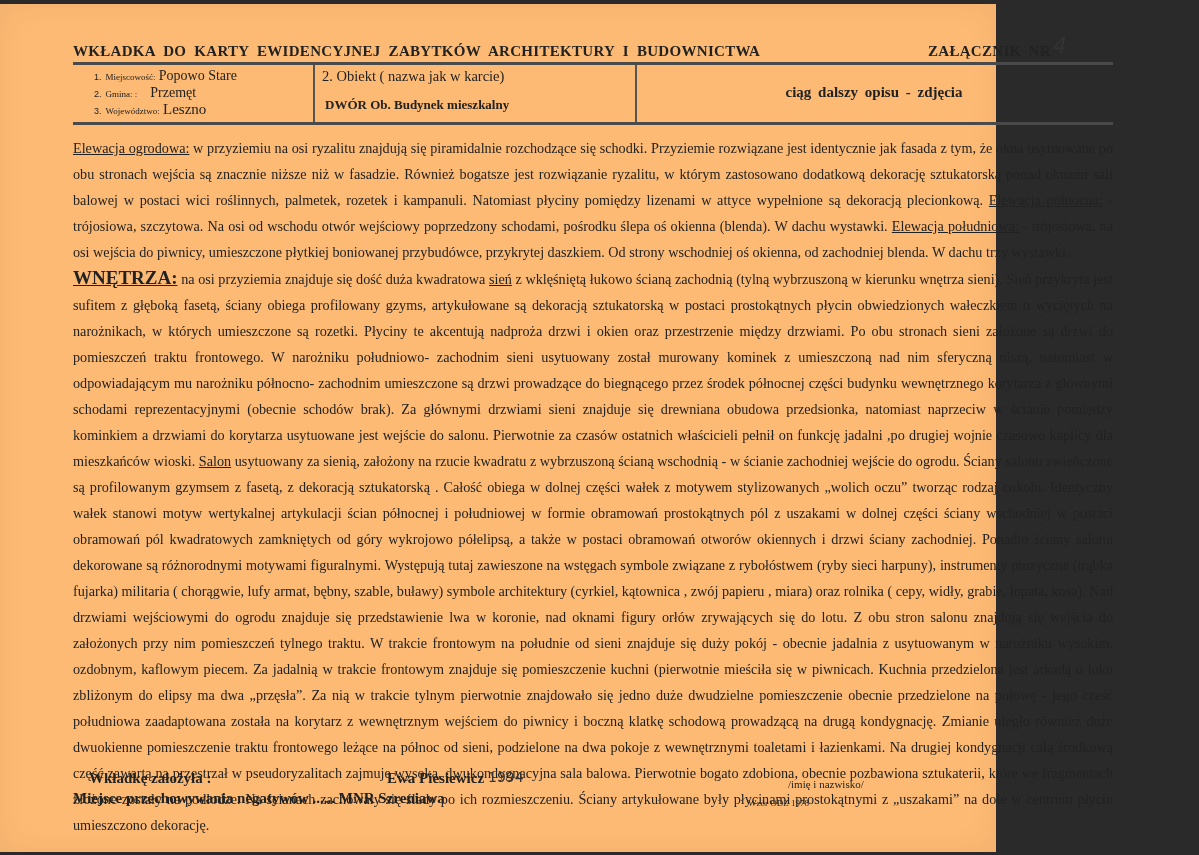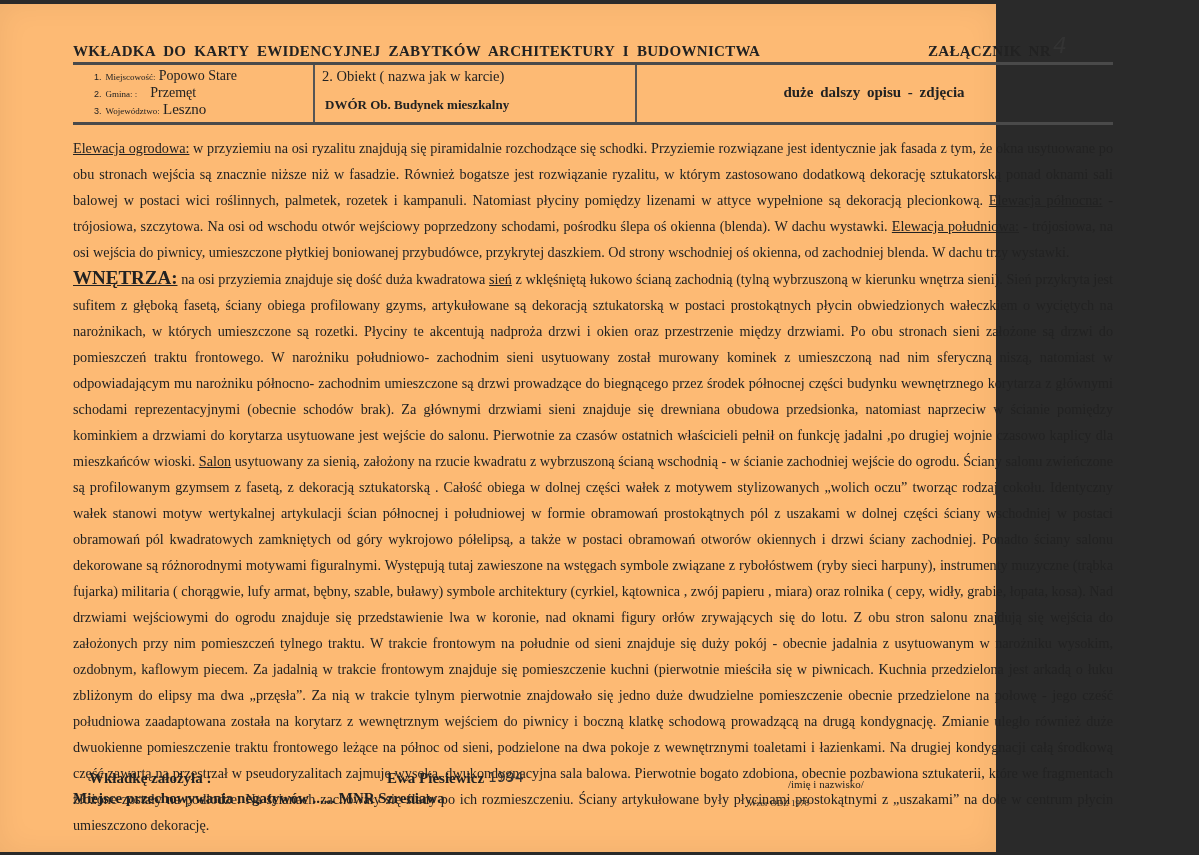--- a/index.html
+++ b/index.html
@@ -94,21 +94,21 @@
       <span class="num">3.</span><span class="lbl">Województwo:</span>
       <span class="val big">Leszno</span>
     </div>
   </div>
 
   <div class="obj">
     <div class="lbl"><b>2. Obiekt</b><span> ( nazwa jak w karcie)</span></div>
     <div class="val">DWÓR  Ob. Budynek mieszkalny</div>
   </div>
 
-  <div class="cont">duże dalszy opisu  -  zdjęcia</div>
+  <div class="cont">ciąg dalszy opisu  -  zdjęcia</div>
 
   <div class="body-text">
     <p><span class="u">Elewacja ogrodowa:</span><span> w przyziemiu na osi ryzalitu znajdują się piramidalnie rozchodzące się schodki. Przyziemie rozwiązane jest identycznie jak fasada z tym, że okna usytuowane po obu stronach wejścia są znacznie niższe niż w fasadzie. Również bogatsze jest rozwiązanie ryzalitu, w którym zastosowano dodatkową dekorację sztukatorską ponad oknami sali balowej w postaci wici roślinnych, palmetek, rozetek i kampanuli. Natomiast płyciny pomiędzy lizenami w attyce wypełnione są dekoracją plecionkową. </span><span class="u">Elewacja północna:</span><span> - trójosiowa, szczytowa. Na osi od wschodu otwór wejściowy poprzedzony schodami, pośrodku ślepa oś okienna (blenda). W dachu wystawki. </span><span class="u">Elewacja południowa:</span><span> - trójosiowa, na osi wejścia do piwnicy, umieszczone płytkiej boniowanej przybudówce, przykrytej daszkiem. Od strony wschodniej oś okienna, od zachodniej blenda. W dachu trzy wystawki.</span></p>
     <p><span class="h">WNĘTRZA:</span><span> na osi przyziemia znajduje się dość duża kwadratowa </span><span class="u">sień</span><span> z wklęśniętą łukowo ścianą zachodnią (tylną wybrzuszoną w kierunku wnętrza sieni). Sień przykryta jest sufitem z głęboką fasetą, ściany obiega profilowany gzyms, artykułowane są dekoracją sztukatorską w postaci prostokątnych płycin obwiedzionych wałeczkiem o wyciętych na narożnikach, w których umieszczone są rozetki. Płyciny te akcentują nadproża drzwi i okien oraz przestrzenie między drzwiami. Po obu stronach sieni założone są drzwi do pomieszczeń traktu frontowego. W narożniku południowo- zachodnim sieni usytuowany został murowany kominek z umieszczoną nad nim sferyczną niszą, natomiast w odpowiadającym mu narożniku północno- zachodnim umieszczone są drzwi prowadzące do biegnącego przez środek północnej części budynku wewnętrznego korytarza z głównymi schodami reprezentacyjnymi (obecnie schodów brak). Za głównymi drzwiami sieni znajduje się drewniana obudowa przedsionka, natomiast naprzeciw w ścianie pomiędzy kominkiem a drzwiami do korytarza usytuowane jest wejście do salonu. Pierwotnie za czasów ostatnich właścicieli pełnił on funkcję jadalni ,po drugiej wojnie czasowo kaplicy dla mieszkańców wioski. </span><span class="u">Salon</span><span> usytuowany za sienią, założony na rzucie kwadratu z wybrzuszoną ścianą wschodnią - w ścianie zachodniej wejście do ogrodu. Ściany salonu zwieńczone są profilowanym gzymsem z fasetą, z dekoracją sztukatorską . Całość obiega w dolnej części wałek z motywem stylizowanych „wolich oczu” tworząc rodzaj cokołu. Identyczny wałek stanowi motyw wertykalnej artykulacji ścian północnej i południowej w formie obramowań prostokątnych pól z uszakami w dolnej części ściany wschodniej w postaci obramowań pól kwadratowych zamkniętych od góry wykrojowo półelipsą, a także w postaci obramowań otworów okiennych i drzwi ściany zachodniej. Ponadto ściany salonu dekorowane są różnorodnymi motywami figuralnymi. Występują tutaj zawieszone na wstęgach symbole związane z rybołóstwem (ryby sieci harpuny), instrumenty muzyczne (trąbka fujarka) militaria ( chorągwie, lufy armat, bębny, szable, buławy) symbole architektury (cyrkiel, kątownica , zwój papieru , miara) oraz rolnika ( cepy, widły, grabie, łopata, kosa). Nad drzwiami wejściowymi do ogrodu znajduje się przedstawienie lwa w koronie, nad oknami figury orłów zrywających się do lotu. Z obu stron salonu znajdują się wejścia do założonych przy nim pomieszczeń tylnego traktu. W trakcie frontowym na południe od sieni znajduje się duży pokój - obecnie jadalnia z usytuowanym w narożniku wysokim, ozdobnym, kaflowym piecem. Za jadalnią w trakcie frontowym znajduje się pomieszczenie kuchni (pierwotnie mieściła się w piwnicach. Kuchnia przedzielona jest arkadą o łuku zbliżonym do elipsy ma dwa „przęsła”. Za nią w trakcie tylnym pierwotnie znajdowało się jedno duże dwudzielne pomieszczenie obecnie przedzielone na połowę - jego cześć południowa zaadaptowana została na korytarz z wewnętrznym wejściem do piwnicy i boczną klatkę schodową prowadzącą na drugą kondygnację. Zmianie uległo również duże dwuokienne pomieszczenie traktu frontowego leżące na północ od sieni, podzielone na dwa pokoje z wewnętrznymi toaletami i łazienkami. Na drugiej kondygnacji całą środkową część zawartą na przestrzał w pseudoryzalitach zajmuje wysoka, dwukondygnacyjna sala balowa. Pierwotnie bogato zdobiona, obecnie pozbawiona sztukaterii, które we fragmentach złożone zostały na podłodze. Na ścianach zachowały się ślady po ich rozmieszczeniu. Ściany artykułowane były płycinami prostokątnymi z „uszakami” na dole w centrum płycin umieszczono dekorację.</span></p>
   </div>
 
   <div class="footer">
     <span class="f1">Wkładkę założyła :</span>
     <span class="f1-val">Ewa Piesiewicz</span>
     <span class="f1-year">1994</span>

